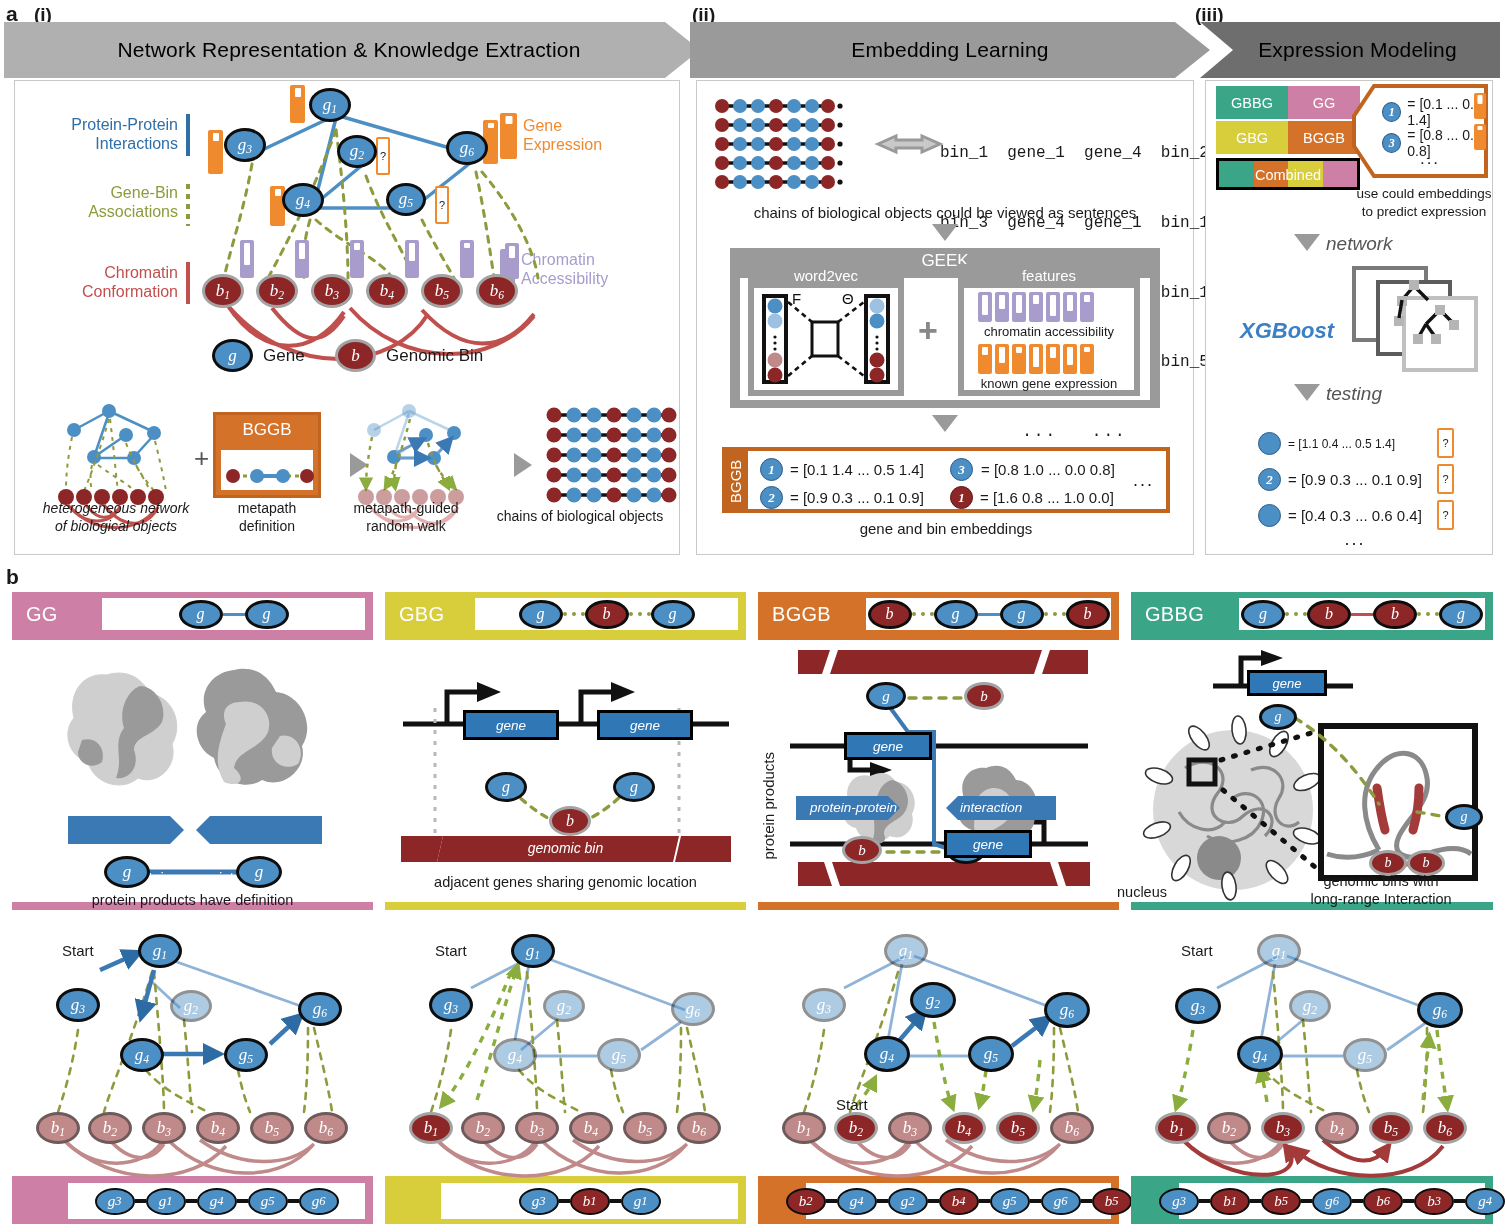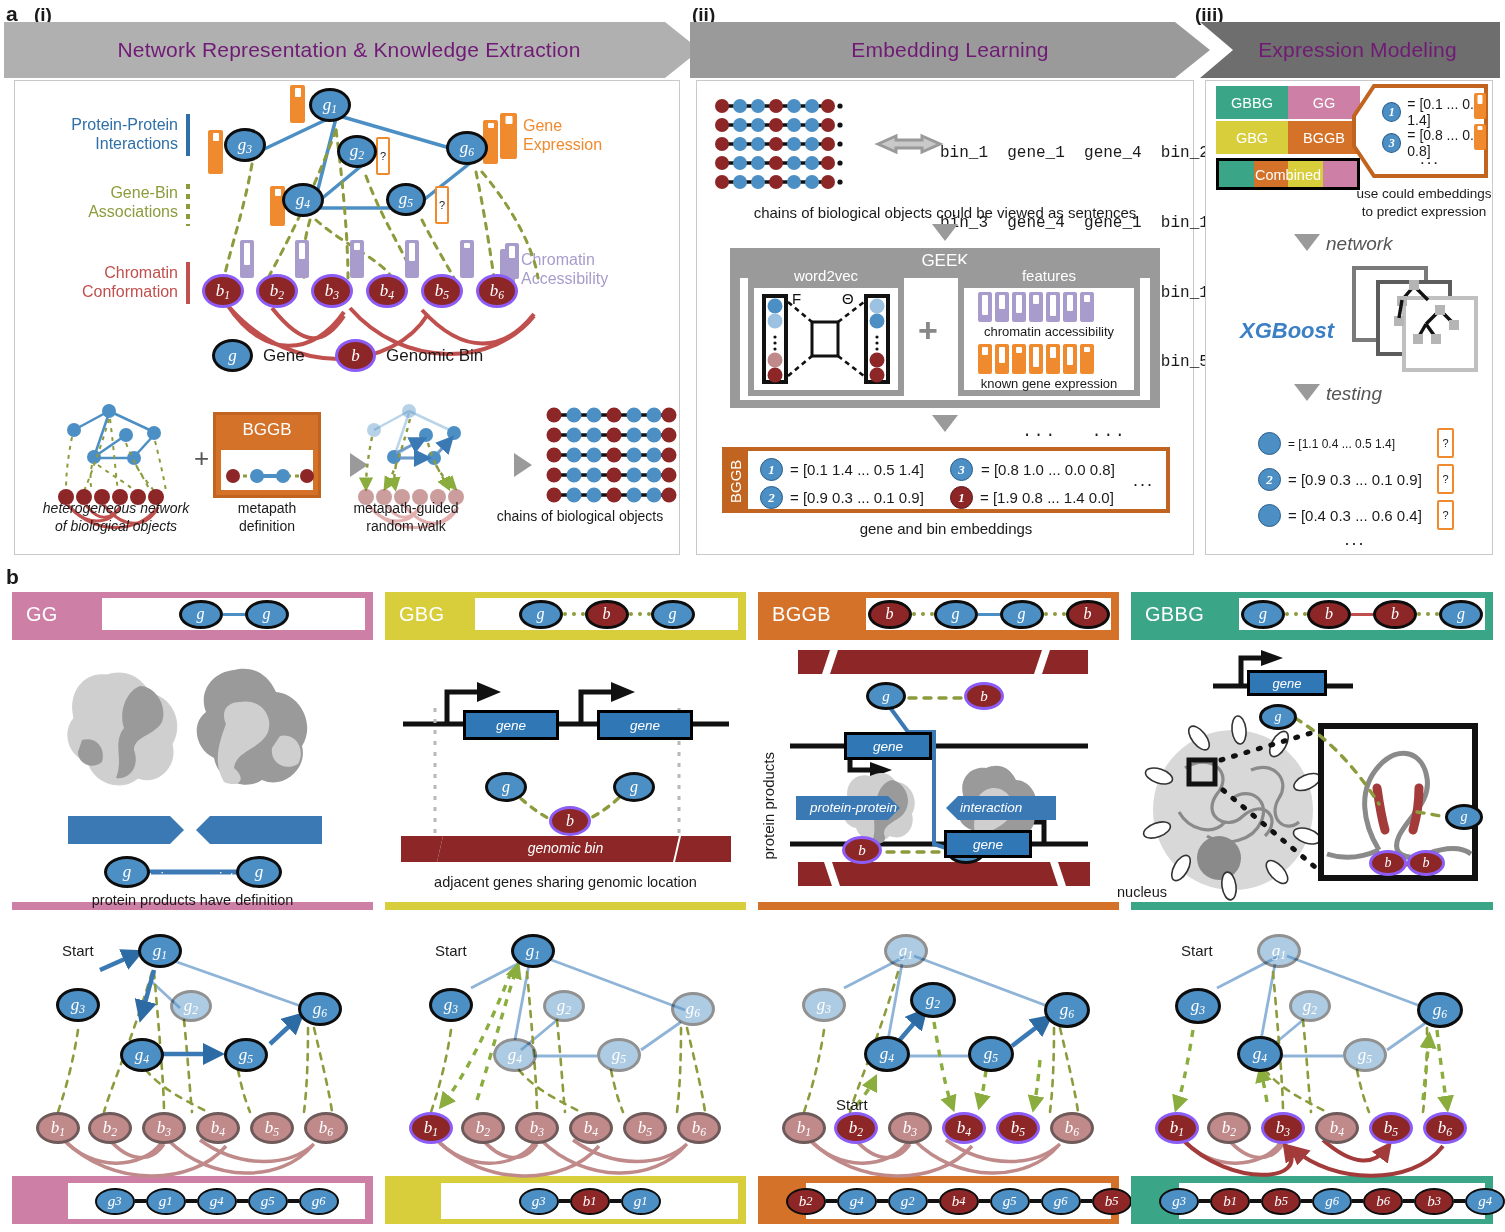--- a/index.html
+++ b/index.html
@@ -8,37 +8,37 @@
     width:1505px; height:1232px;
     font-family:"Liberation Sans", sans-serif;
     background:#ffffff; color:#1a1a1a;
     position:relative; overflow:hidden;
   }
   .panel-letter { font-weight:bold; font-size:21px; position:absolute; }
   .roman { font-weight:bold; font-size:19px; position:absolute; }
 
   
   .chev { position:absolute; display:flex; align-items:center; justify-content:center;
-          color:#701a75; font-size:21px; letter-spacing:.2px; }
+          color:#000000; font-size:21px; letter-spacing:.2px; }
   .chev span { position:relative; z-index:3; }
 
   
   .abox { position:absolute; background:#fff; border:1px solid #c9c9c9; }
 
   
   .t { position:absolute; font-size:14px; line-height:1.2; }
   .tc { position:absolute; font-size:14px; line-height:1.25; text-align:center; }
   .ital { font-style:italic; }
 
   
   .node { position:absolute; border-radius:50%; display:flex;
           align-items:center; justify-content:center;
           font-style:italic; color:#fff; font-family:"Liberation Serif", serif; }
   .gene { background:#4c8fc4; border:3px solid #0d0d0d; }
-  .bin  { background:#8d2727; border:3px solid #8b5cf6; }
+  .bin  { background:#8d2727; border:3px solid #a3a3a3; }
   .node sub { font-size:.68em; vertical-align:-.25em; font-style:italic; }
 
   
   .vbar { position:absolute; border-radius:2px; }
   .vbar i { position:absolute; left:50%; transform:translateX(-50%);
             background:#fff; border-radius:1px; display:block; }
   .qbar { position:absolute; border:2px solid #F08A2E; background:#fff;
           border-radius:2px; color:#222; font-size:11px;
           display:flex; align-items:center; justify-content:center; }
 
@@ -629,21 +629,21 @@
 <div class="embrow" style="left:950px;top:458px;">
   <span class="dot-n" style="background:#4c8fc4;border:1.5px solid #2a5c8a;">3</span>
   <span style="margin-left:8px;">= [0.8 1.0 ... 0.0 0.8]</span>
 </div>
 <div class="embrow" style="left:760px;top:486px;">
   <span class="dot-n" style="background:#4c8fc4;border:1.5px solid #2a5c8a;">2</span>
   <span style="margin-left:7px;">= [0.9 0.3 ... 0.1 0.9]</span>
 </div>
 <div class="embrow" style="left:950px;top:486px;">
   <span class="dot-n" style="background:#8d2727;border:1.5px solid #5e1919;">1</span>
-  <span style="margin-left:7px;">= [1.9 0.8 ... 1.4 0.0]</span>
+  <span style="margin-left:7px;">= [1.6 0.8 ... 1.0 0.0]</span>
 </div>
 <div class="t" style="left:1133px;top:470px;font-size:18px;letter-spacing:2px;">...</div>
 <div class="tc" style="left:722px;top:520px;width:448px;font-size:15px;">gene and bin embeddings</div>
 
 <div class="abox" style="left:1205px;top:80px;width:288px;height:475px;"></div>
 
 <div class="mpbadge" style="left:1216px;top:86px;width:72px;height:33px;background:#3AA587;">
   <span>GBBG</span>
   </div>
 <div class="mpbadge" style="left:1288px;top:86px;width:72px;height:33px;background:#CD7FA5;">
@@ -1285,20 +1285,23 @@
       <line x1="258" y1="224" x2="282" y2="224" stroke="#c0504d" stroke-width="5"></line>
     </svg>
     <div class="genebox" style="left:116px;top:30px;width:80px;height:26px;font-size:13px;">
         <span>gene</span>
       </div>
     <div class="node gene" style="left:128px;top:64px;width:38px;height:26px;font-size:14px;">g</div>
     <div class="node gene" style="left:314px;top:164px;width:38px;height:26px;font-size:14px;">g</div>
     <div class="node bin" style="left:238px;top:210px;width:38px;height:26px;font-size:14px;">b</div>
     <div class="node bin" style="left:276px;top:210px;width:38px;height:26px;font-size:14px;">b</div>
     <div class="bcap" style="top:244px;left:-170px;width:362px;">nucleus</div>
+    <div class="bcap" style="top:232px;left:140px;width:220px;line-height:1.25;">
+      <span>genomic bins with</span><br>
+      <span>long-range Interaction</span></div>
   </div>
   <div class="bcard" style="top:318px;height:266px;">
     <svg class="ov" width="362" height="266">
       <g stroke="#8fb4d8" stroke-width="2.8" fill="none">
         <line x1="148" y1="46" x2="86" y2="78"></line>
           <line x1="156" y1="46" x2="300" y2="100"></line>
         <line x1="144" y1="54" x2="130" y2="130"></line>
           <line x1="136" y1="140" x2="172" y2="110"></line>
         <line x1="148" y1="146" x2="212" y2="146"></line>
           <line x1="256" y1="140" x2="296" y2="112"></line>

